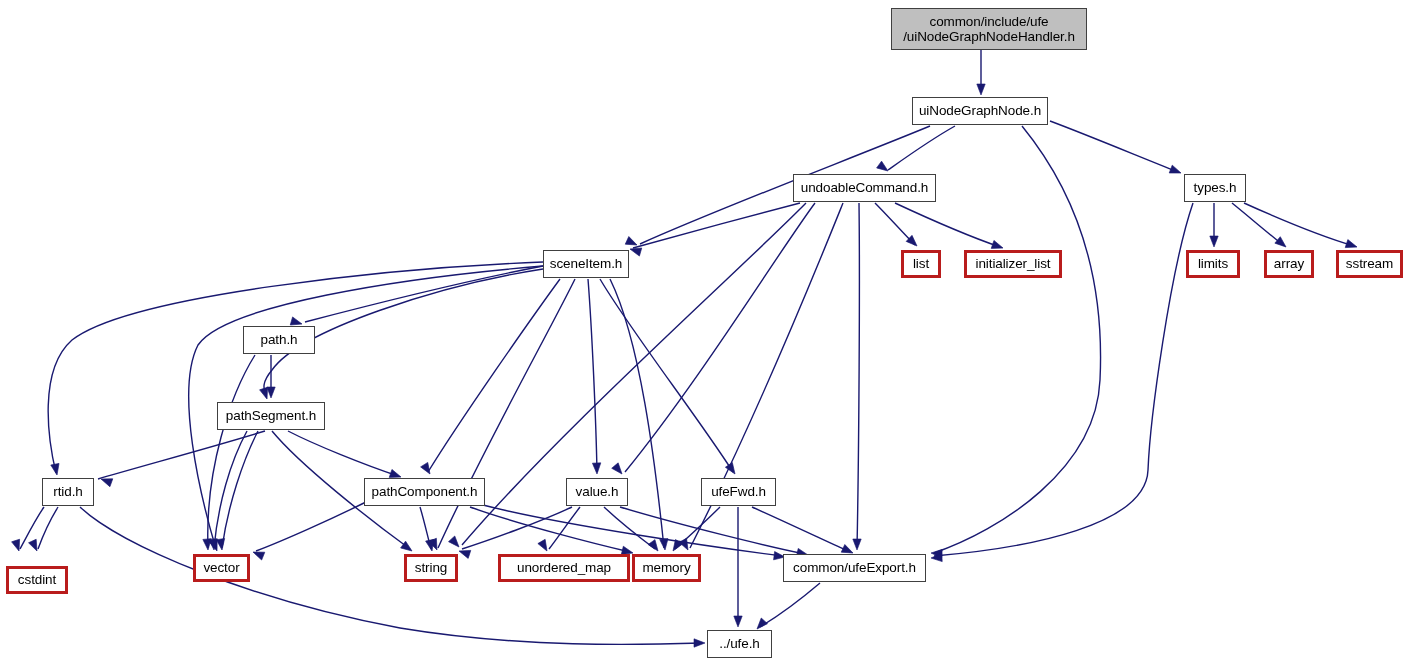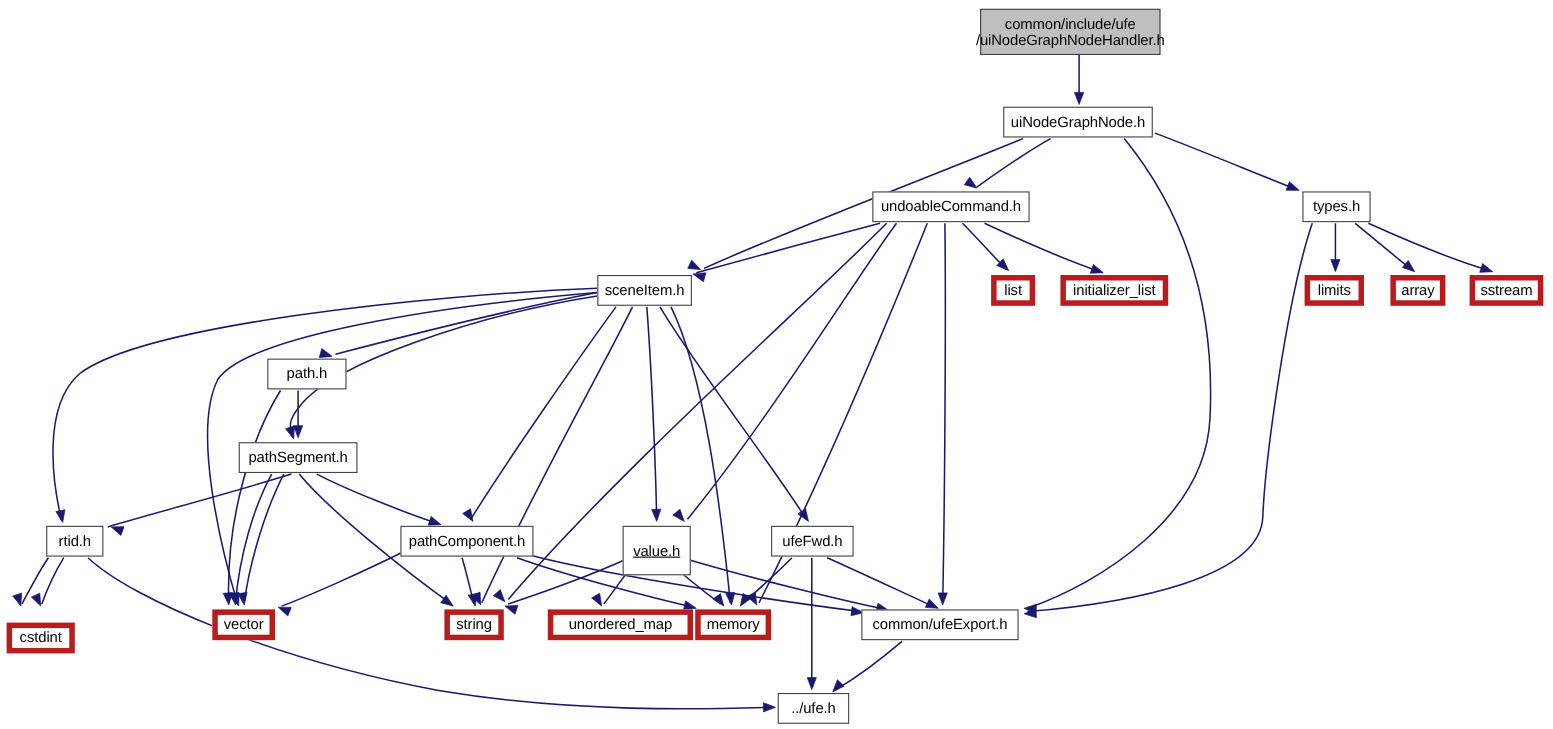--- a/index.html
+++ b/index.html
@@ -43,21 +43,21 @@
     color: #000000;
     font-size: 13.5px;
     line-height: 15.5px;
     white-space: pre-line;
     letter-spacing: -0.1px;
   }
   .node.solid {
     border: 1.5px solid #404040;
   }
   .node.faint {
-    border: 5px solid #b91c1c;
+    border: 3px solid #b91c1c;
   }
   .node.root {
     background: #bfbfbf;
     border: 1.5px solid #404040;
   }
   .node-label {
     pointer-events: none;
     padding: 0 5px;
   }
 </style>
@@ -155,36 +155,36 @@
       <polygon points="0,0 -11,-4.2 -11,4.2" class="arrow-head" transform="translate(459,551) rotate(198)"></polygon>
       <polygon points="0,0 -11,-4.2 -11,4.2" class="arrow-head" transform="translate(547,551) rotate(60)"></polygon>
       <polygon points="0,0 -11,-4.2 -11,4.2" class="arrow-head" transform="translate(658,551) rotate(54)"></polygon>
       <polygon points="0,0 -11,-4.2 -11,4.2" class="arrow-head" transform="translate(808,555) rotate(13)"></polygon>
       <polygon points="0,0 -11,-4.2 -11,4.2" class="arrow-head" transform="translate(673,551) rotate(123)"></polygon>
       <polygon points="0,0 -11,-4.2 -11,4.2" class="arrow-head" transform="translate(738,627) rotate(90)"></polygon>
       <polygon points="0,0 -11,-4.2 -11,4.2" class="arrow-head" transform="translate(853,553) rotate(25)"></polygon>
       <polygon points="0,0 -11,-4.2 -11,4.2" class="arrow-head" transform="translate(757,629) rotate(132)"></polygon>
     </svg>
   <div id="node-layer">
-      <div class="node root" style="left: 891px; top: 8px; width: 164px; height: 42px;"><span class="node-label">common/include/ufe
+      <div class="node root" style="left: 891px; top: 8px; width: 196px; height: 42px;"><span class="node-label">common/include/ufe
 /uiNodeGraphNodeHandler.h</span></div>
       <div class="node solid" style="left: 912px; top: 97px; width: 136px; height: 28px;"><span class="node-label">uiNodeGraphNode.h</span></div>
       <div class="node solid" style="left: 793px; top: 174px; width: 143px; height: 28px;"><span class="node-label">undoableCommand.h</span></div>
       <div class="node solid" style="left: 1184px; top: 174px; width: 62px; height: 28px;"><span class="node-label">types.h</span></div>
       <div class="node solid" style="left: 543px; top: 250px; width: 86px; height: 28px;"><span class="node-label">sceneItem.h</span></div>
       <div class="node faint" style="left: 901px; top: 250px; width: 40px; height: 28px;"><span class="node-label">list</span></div>
       <div class="node faint" style="left: 964px; top: 250px; width: 98px; height: 28px;"><span class="node-label">initializer_list</span></div>
       <div class="node faint" style="left: 1186px; top: 250px; width: 54px; height: 28px;"><span class="node-label">limits</span></div>
       <div class="node faint" style="left: 1264px; top: 250px; width: 50px; height: 28px;"><span class="node-label">array</span></div>
       <div class="node faint" style="left: 1336px; top: 250px; width: 67px; height: 28px;"><span class="node-label">sstream</span></div>
       <div class="node solid" style="left: 243px; top: 326px; width: 72px; height: 28px;"><span class="node-label">path.h</span></div>
       <div class="node solid" style="left: 217px; top: 402px; width: 108px; height: 28px;"><span class="node-label">pathSegment.h</span></div>
       <div class="node solid" style="left: 42px; top: 478px; width: 52px; height: 28px;"><span class="node-label">rtid.h</span></div>
       <div class="node solid" style="left: 364px; top: 478px; width: 121px; height: 28px;"><span class="node-label">pathComponent.h</span></div>
-      <div class="node solid" style="left: 566px; top: 478px; width: 62px; height: 45px; text-decoration: underline;"><span class="node-label">value.h</span></div>
+      <div class="node solid" style="left: 566px; top: 478px; width: 62px; height: 28px;"><span class="node-label">value.h</span></div>
       <div class="node solid" style="left: 701px; top: 478px; width: 75px; height: 28px;"><span class="node-label">ufeFwd.h</span></div>
       <div class="node faint" style="left: 6px; top: 566px; width: 62px; height: 28px;"><span class="node-label">cstdint</span></div>
       <div class="node faint" style="left: 193px; top: 554px; width: 57px; height: 28px;"><span class="node-label">vector</span></div>
       <div class="node faint" style="left: 404px; top: 554px; width: 54px; height: 28px;"><span class="node-label">string</span></div>
       <div class="node faint" style="left: 498px; top: 554px; width: 132px; height: 28px;"><span class="node-label">unordered_map</span></div>
       <div class="node faint" style="left: 632px; top: 554px; width: 69px; height: 28px;"><span class="node-label">memory</span></div>
       <div class="node solid" style="left: 783px; top: 554px; width: 143px; height: 28px;"><span class="node-label">common/ufeExport.h</span></div>
       <div class="node solid" style="left: 707px; top: 630px; width: 65px; height: 28px;"><span class="node-label">../ufe.h</span></div>
     </div>
 </div>

